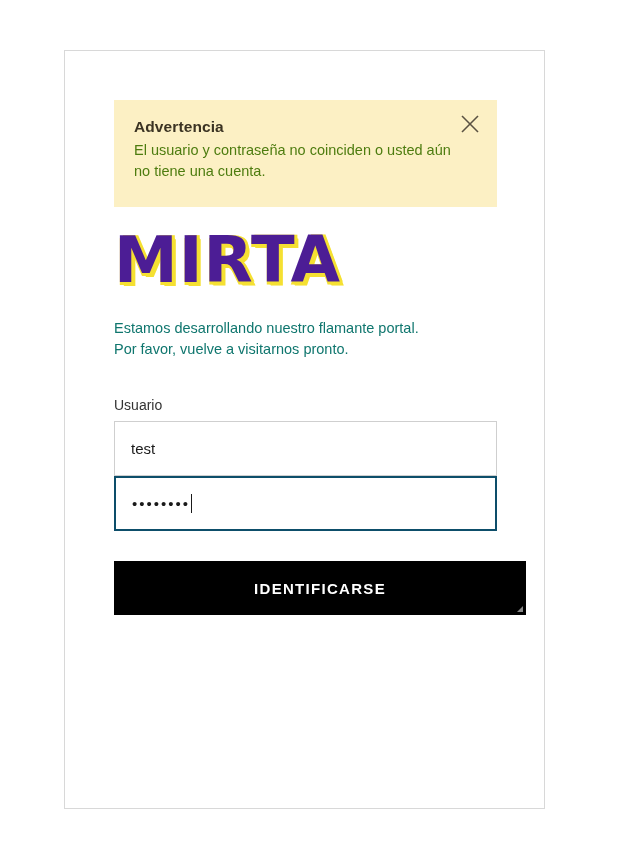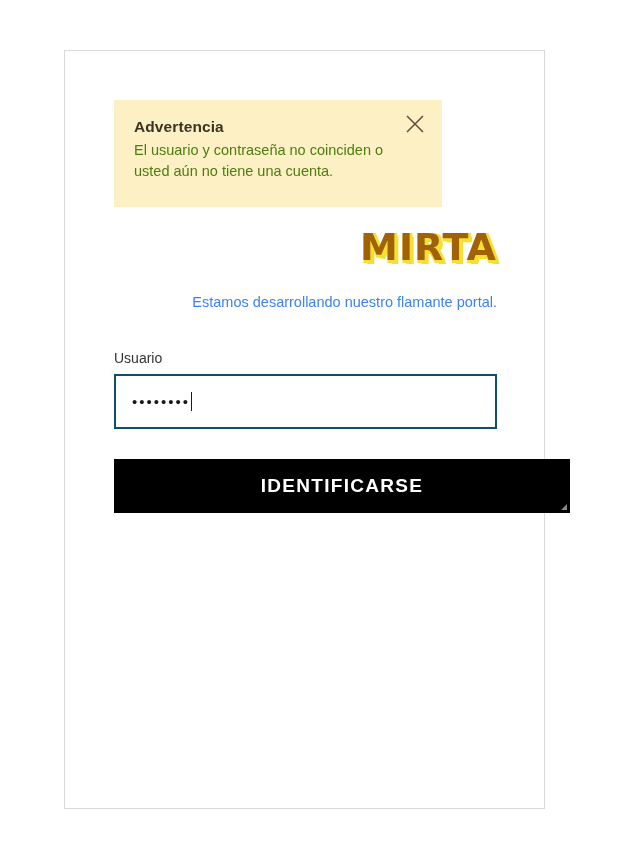--- a/index.html
+++ b/index.html
@@ -39,21 +39,21 @@
     top: 49px;
     width: 383px;
   }
 
   
   .alert {
     position: relative;
     background: #fcf0c4;
     padding: 18px 20px 22px 20px;
     box-sizing: border-box;
-    width: 328px;
+    width: 383px;
     min-height: 107px;
   }
   .alert-title {
     font-size: 15.5px;
     font-weight: bold;
     color: #3b3323;
     margin: 0 0 4px 0;
     letter-spacing: 0.1px;
   }
   .alert-text {
@@ -72,47 +72,47 @@
     cursor: pointer;
     background: none;
     border: none;
     padding: 0;
   }
   .alert-close svg { display: block; }
 
   
   .logo {
     margin-top: 22px;
-    text-align: right;
+    text-align: left;
     font-family: "DejaVu Sans", sans-serif;
     font-weight: bold;
-    font-size: 38px;
+    font-size: 64px;
     line-height: 0.98;
     letter-spacing: 1px;
-    color: #a16207;
+    color: #4c1d95;
     text-shadow:
       3px 3px 0 #f5e032,
       3px 0 0 #f5e032,
       0 3px 0 #f5e032,
       4px 4px 0 #f5e032;
   }
   .logo-line {
     display: block;
   }
   .logo-line-2 {
     margin-top: 10px;
   }
 
   
   .tagline {
     margin-top: 26px;
-    text-align: right;
+    text-align: left;
     font-size: 14.5px;
     line-height: 1.5;
-    color: #3b82f6;
+    color: #0f766e;
   }
   .tagline span { display: block; }
 
   
   .form {
     margin-top: 36px;
   }
   .field-label {
     display: block;
     font-size: 14px;
@@ -149,27 +149,27 @@
     display: inline-block;
     width: 1px;
     height: 19px;
     background: #1a1a1a;
     margin-left: 1px;
   }
 
   .submit-button {
     position: relative;
     margin-top: 30px;
-    width: 456px;
+    width: 412px;
     height: 54px;
     background: #000000;
     color: #ffffff;
     border: none;
     font-family: "Liberation Sans", sans-serif;
-    font-size: 19px;
+    font-size: 15px;
     font-weight: bold;
     letter-spacing: 1.3px;
     cursor: pointer;
     text-transform: uppercase;
   }
   .submit-button::after {
     content: "";
     position: absolute;
     right: 3px;
     bottom: 3px;
@@ -197,25 +197,27 @@
           </svg>
         </button>
       </div>
 
       <div class="logo">
         <span class="logo-line logo-line-1">MIRTA</span>
       </div>
 
       <div class="tagline">
         <span>Estamos desarrollando nuestro flamante portal.</span>
+        <span>Por favor, vuelve a visitarnos pronto.</span>
       </div>
 
       <div class="form">
 
         <label class="field-label">Usuario</label>
+        <input class="text-input" type="text" value="test" style="">
 
         <div class="text-input focused password-display">
           <span>••••••••</span>
             <span class="caret"></span>
         </div>
 
         <button class="submit-button">IDENTIFICARSE</button>
       </div>
 
     </div>

